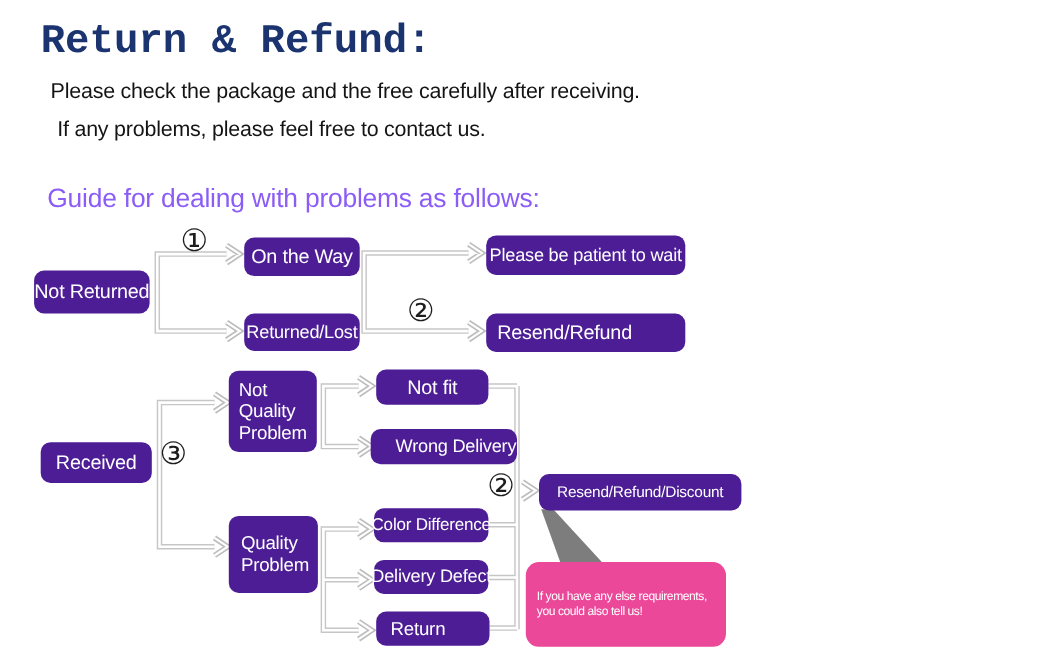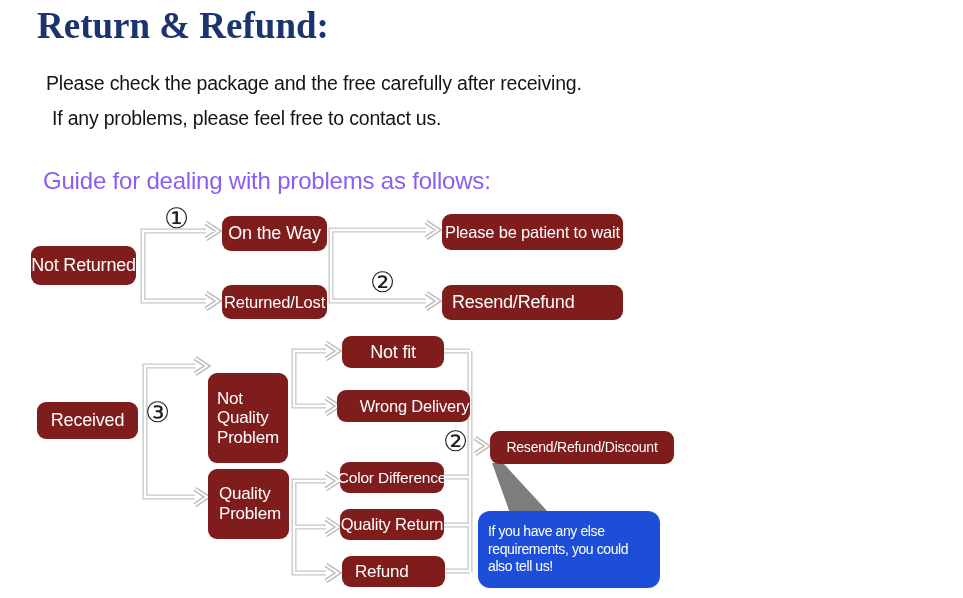--- a/index.html
+++ b/index.html
@@ -1,59 +1,59 @@
 <!DOCTYPE html>
 <html><head>
 <meta charset="utf-8">
 <style>
   html,body{margin:0;padding:0;background:#ffffff;}
   .canvas{
     position:relative;width:963px;height:598px;background:#ffffff;overflow:hidden;
     font-family:"Liberation Sans", sans-serif;
   }
   .title{
-    position:absolute;left:37px;top:4px;margin:0;
-    font-family:Liberation Serif, serif;
+    position:absolute;left:37px;top:17px;margin:0;
+    font-family:Liberation Mono, monospace;
     font-weight:700;font-size:37px;color:#1b3470;letter-spacing:0px;
   }
   .intro{position:absolute;margin:0;color:#141414;font-size:19.5px;letter-spacing:-0.2px;}
   .intro1{left:46px;top:72px;}
   .intro2{left:52px;top:107px;}
   .guide{position:absolute;left:31px;top:155px;margin:12px;color:#8b5cf6;font-size:24px;letter-spacing:-0.2px;}
   .connectors{position:absolute;left:0;top:0;pointer-events:none;}
   .line-o{stroke:#c6c6c6;stroke-width:5;fill:none;}
   .line-i{stroke:#ffffff;stroke-width:2.4;fill:none;}
   .chev-o{stroke:#bdbdbd;stroke-width:5;fill:none;stroke-linejoin:miter;}
   .chev-i{stroke:#ffffff;stroke-width:2;fill:none;stroke-linejoin:miter;}
   .node{
-    position:absolute;background:#7f1d1d;color:#ffffff;border-radius:9px;
+    position:absolute;background:#4c1d95;color:#ffffff;border-radius:9px;
     display:flex;align-items:center;justify-content:center;
     font-size:17px;letter-spacing:-0.2px;white-space:nowrap;line-height:1.15;
   }
   .node.left{justify-content:flex-start;}
   .node.wrap{white-space:normal;}
   .marker{
     position:absolute;color:#1d1d1d;font-size:28px;line-height:1;
     font-family:"DejaVu Sans","Liberation Sans",sans-serif;
   }
   .bubble{
     position:absolute;left:478px;top:511px;width:182px;height:77px;
-    background:#1d4ed8;color:#ffffff;border-radius:12px;
+    background:#ec4899;color:#ffffff;border-radius:12px;
     padding:4px 8px 4px 10px;box-sizing:border-box;
-    font-size:14px;line-height:1.27;letter-spacing:-0.4px;
+    font-size:11px;line-height:1.27;letter-spacing:-0.4px;
     display:flex;align-items:center;white-space:normal;
   }
   
   #n-not-received{left:31px;top:246px;width:105px;height:39px;font-size:18px;}
   #n-on-the-way{left:222px;top:216px;width:105px;height:35px;font-size:18px;}
   #n-returned-lost{left:222px;top:285px;width:105px;height:34px;font-size:16.5px;}
   #n-please-wait{left:442px;top:214px;width:181px;height:36px;font-size:16.5px;}
   #n-resend-refund{left:442px;top:285px;width:181px;height:35px;font-size:18px;padding-left:10px;box-sizing:border-box;}
   #n-received{left:37px;top:402px;width:101px;height:37px;font-size:18px;}
-  #n-not-quality-problem{left:208px;top:337px;width:80px;height:90px;padding-left:9px;box-sizing:border-box;margin-top:36px;}
+  #n-not-quality-problem{left:208px;top:337px;width:80px;height:74px;padding-left:9px;box-sizing:border-box;}
   #n-quality-problem{left:208px;top:469px;width:81px;height:70px;padding-left:11px;box-sizing:border-box;}
   #n-not-fit{left:342px;top:336px;width:102px;height:32px;font-size:18px;}
   #n-wrong-delivery{left:337px;top:390px;width:111px;height:32px;font-size:16.5px;padding-left:22px;}
   #n-color-difference{left:340px;top:462px;width:104px;height:31px;font-size:15.5px;}
   #n-quality-defect{left:340px;top:509px;width:104px;height:31px;font-size:16.5px;}
   #n-damage{left:342px;top:556px;width:103px;height:31px;padding-left:13px;box-sizing:border-box;}
   #n-resend-refund-discount{left:490px;top:431px;width:184px;height:33px;font-size:14px;}
   #mk-1{left:164px;top:205px;}
   #mk-2-top{left:370px;top:269px;}
   #mk-3{left:145px;top:399px;}
@@ -82,22 +82,22 @@
   <div class="node" id="n-on-the-way">On the Way</div>
   <div class="node" id="n-returned-lost">Returned/Lost</div>
   <div class="node" id="n-please-wait">Please be patient to wait</div>
   <div class="node left" id="n-resend-refund">Resend/Refund</div>
   <div class="node" id="n-received">Received</div>
   <div class="node left wrap" id="n-not-quality-problem">Not Quality Problem</div>
   <div class="node left wrap" id="n-quality-problem">Quality Problem</div>
   <div class="node" id="n-not-fit">Not fit</div>
   <div class="node" id="n-wrong-delivery">Wrong Delivery</div>
   <div class="node" id="n-color-difference">Color Difference</div>
-  <div class="node" id="n-quality-defect">Quality Return</div>
-  <div class="node left" id="n-damage">Refund</div>
+  <div class="node" id="n-quality-defect">Delivery Defect</div>
+  <div class="node left" id="n-damage">Return</div>
   <div class="node" id="n-resend-refund-discount">Resend/Refund/Discount</div>
 
   <span class="marker" id="mk-1">①</span>
   <span class="marker" id="mk-2-top">②</span>
   <span class="marker" id="mk-3">③</span>
   <span class="marker" id="mk-2-bottom">②</span>
 
   <div class="bubble">If you have any else requirements, you could also tell us!</div>
 
 </div>

